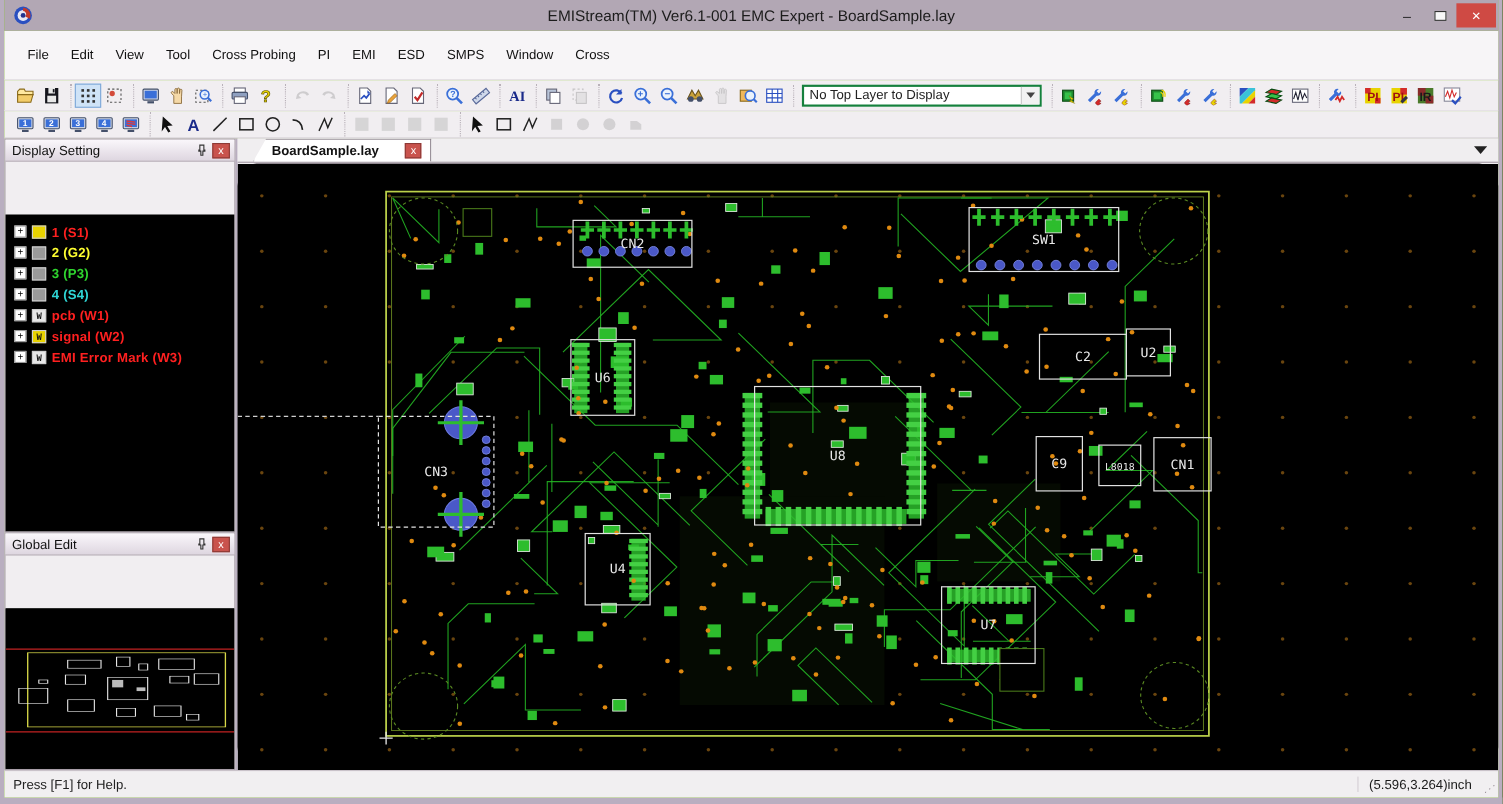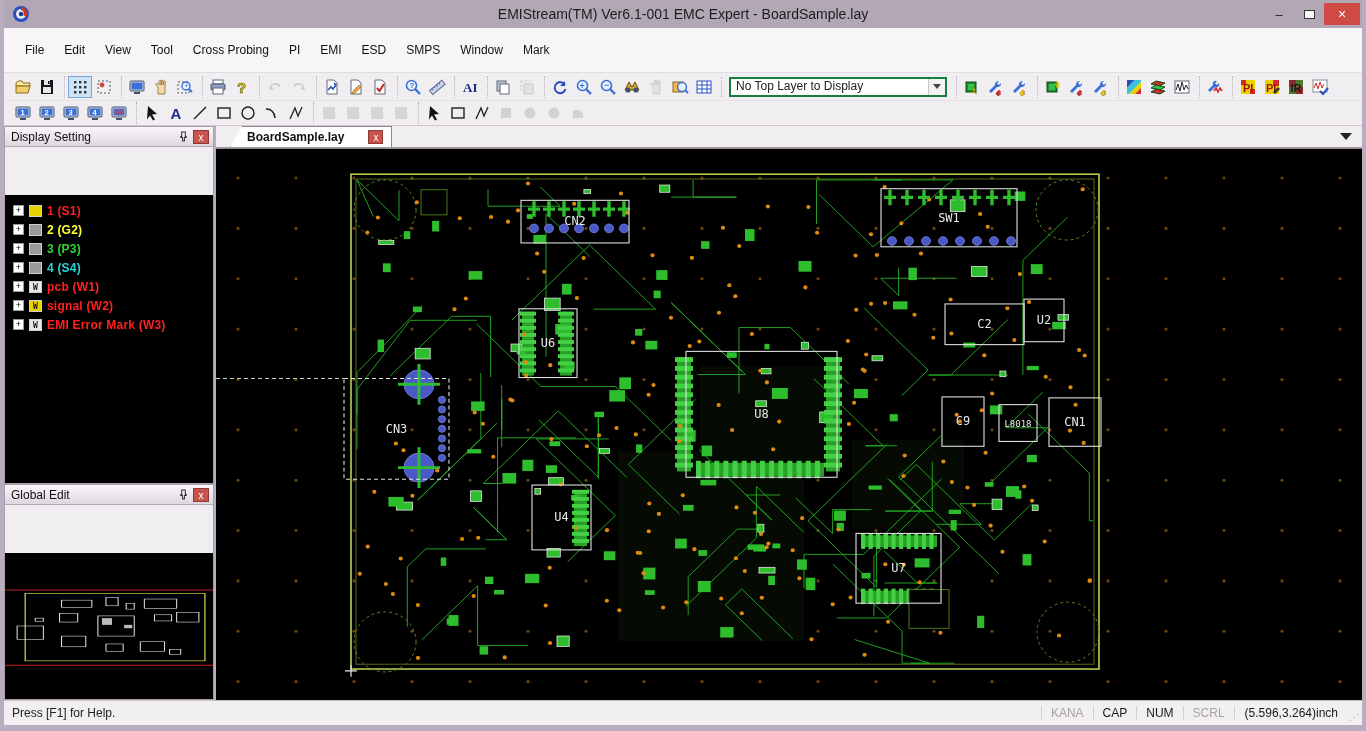--- a/index.html
+++ b/index.html
@@ -59,21 +59,21 @@
   
   .doc-area { flex:1; display:flex; flex-direction:column; min-width:0; background:#f1eef1; }
   .tabbar { height:22px; background:#f0eef0; border-bottom:1px solid #a39aa3; display:flex; align-items:flex-end; padding-left:14px; }
   .tab { height:21px; background:#fff; border:1px solid #8f878f; border-bottom:none; display:flex; align-items:center;
     gap:24px; padding:0 8px 0 16px; clip-path:polygon(12px 0, 100% 0, 100% 100%, 0 100%); }
   .tab .lbl { font-weight:bold; font-size:12px; }
   .tab .x { width:15px; height:14px; background:#c9534d; border:1px solid #8d3a36; color:#fff; font-size:10px;
     line-height:13px; text-align:center; }
   .tab-dd { margin-left:auto; margin-right:10px; align-self:center; width:0; height:0;
     border-left:6px solid transparent; border-right:6px solid transparent; border-top:7px solid #222; }
-  .canvas-wrap { flex:1; background:#000; position:relative; min-height:0; border-top:1px solid #8f878f; }
+  .canvas-wrap { flex:1; background:#000; position:relative; min-height:0; border-top:1px solid #8f878f;border-radius:21px; }
   .canvas-wrap svg { display:block; width:100%; height:100%; }
   
   .statusbar { height:25px; background:#f1eff1; border-top:1px solid #c9c2c9; display:flex; align-items:center;
     padding-left:8px; flex:0 0 auto; font-size:12px; }
   .sb-msg { flex:1; color:#222; }
   .sb-cell { padding:0 9px; border-left:1px solid #d4ced4; color:#1a1a1a; }
   .sb-cell.off { color:#a8a2a8; }
   .sb-coord { padding:0 10px; border-left:1px solid #d4ced4; color:#1a1a1a; }
   .grip { width:14px; height:100%; display:flex; align-items:flex-end; justify-content:flex-end; padding:3px; }
   .grip i { color:#9a929a; font-size:9px; letter-spacing:1px; }
@@ -105,21 +105,21 @@
       <div class="menu-item">File</div>
       <div class="menu-item">Edit</div>
       <div class="menu-item">View</div>
       <div class="menu-item">Tool</div>
       <div class="menu-item">Cross Probing</div>
       <div class="menu-item">PI</div>
       <div class="menu-item">EMI</div>
       <div class="menu-item">ESD</div>
       <div class="menu-item">SMPS</div>
       <div class="menu-item">Window</div>
-      <div class="menu-item">Mark</div>
+      <div class="menu-item">Cross</div>
     </div>
 
   <div class="toolbar row1" id="toolbar1">
       <div class="tb-group">
         <span class="tb-btn">
           <svg viewBox="0 0 18 18">
             <path d="M2 5l2-2h4l1 2h7v3H2z" fill="#ffe9a0" stroke="#8a6a1a"></path>
             <path d="M2 8h14l-2 7H2z" fill="#f3cd6a" stroke="#8a6a1a"></path>
           </svg>
         </span>
@@ -1397,24 +1397,18 @@
             <rect x="640" y="397" width="85" height="72" fill="none" stroke="#e2e2e2" stroke-width="1.1"></rect>
             <text class="pcb-label" x="682.5" y="437" font-size="12" text-anchor="middle">U7</text>
             <path d="M129 539h12M135 533v12" stroke="#e8e8e8" stroke-width="1.2"></path>
           </svg>
         </div>
     </div>
   </div>
 
   <div class="statusbar">
     <span class="sb-msg">Press [F1] for Help.</span>
-    <span id="sb-inds" style="display:flex;height:100%;align-items:center;">
-        <span class="sb-cell off">KANA</span>
-        <span class="sb-cell">CAP</span>
-        <span class="sb-cell">NUM</span>
-        <span class="sb-cell off">SCRL</span>
-      </span>
     <span class="sb-coord">(5.596,3.264)inch</span>
     <span class="grip">
         <i>⋰</i>
       </span>
   </div>
 </div>
 
 </body></html>

